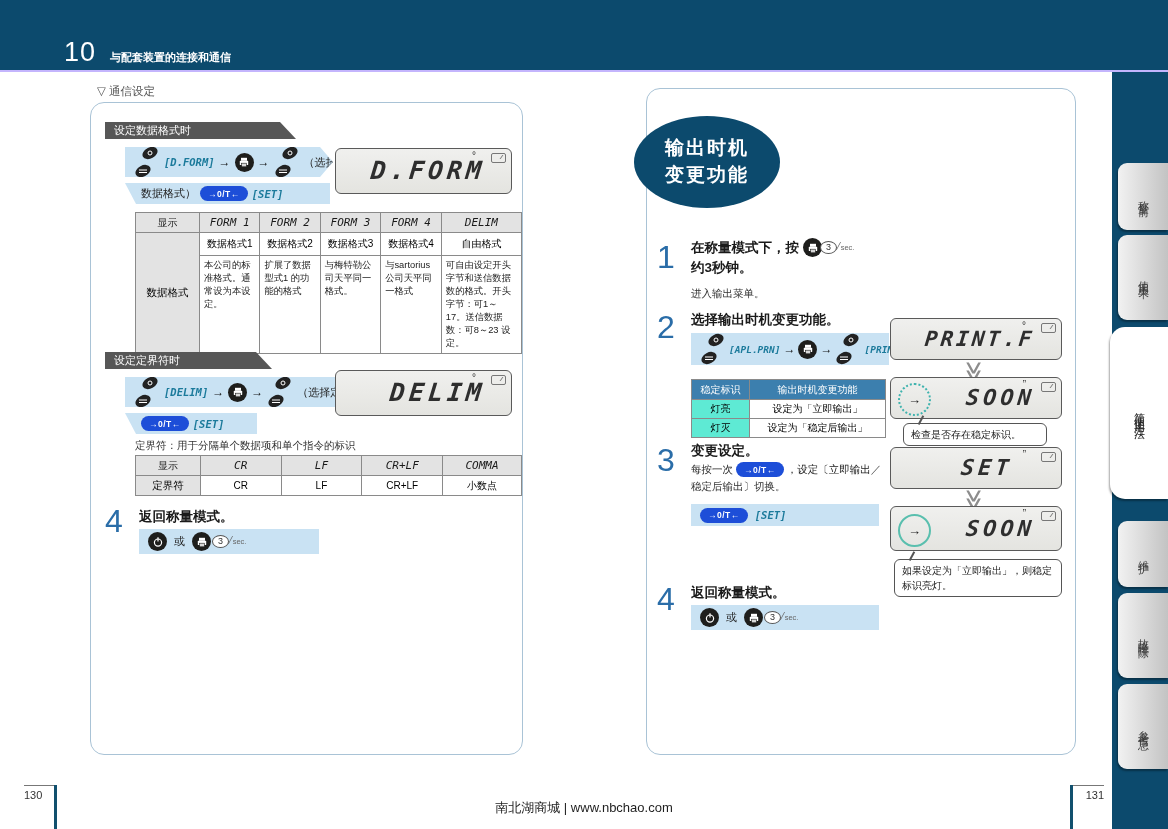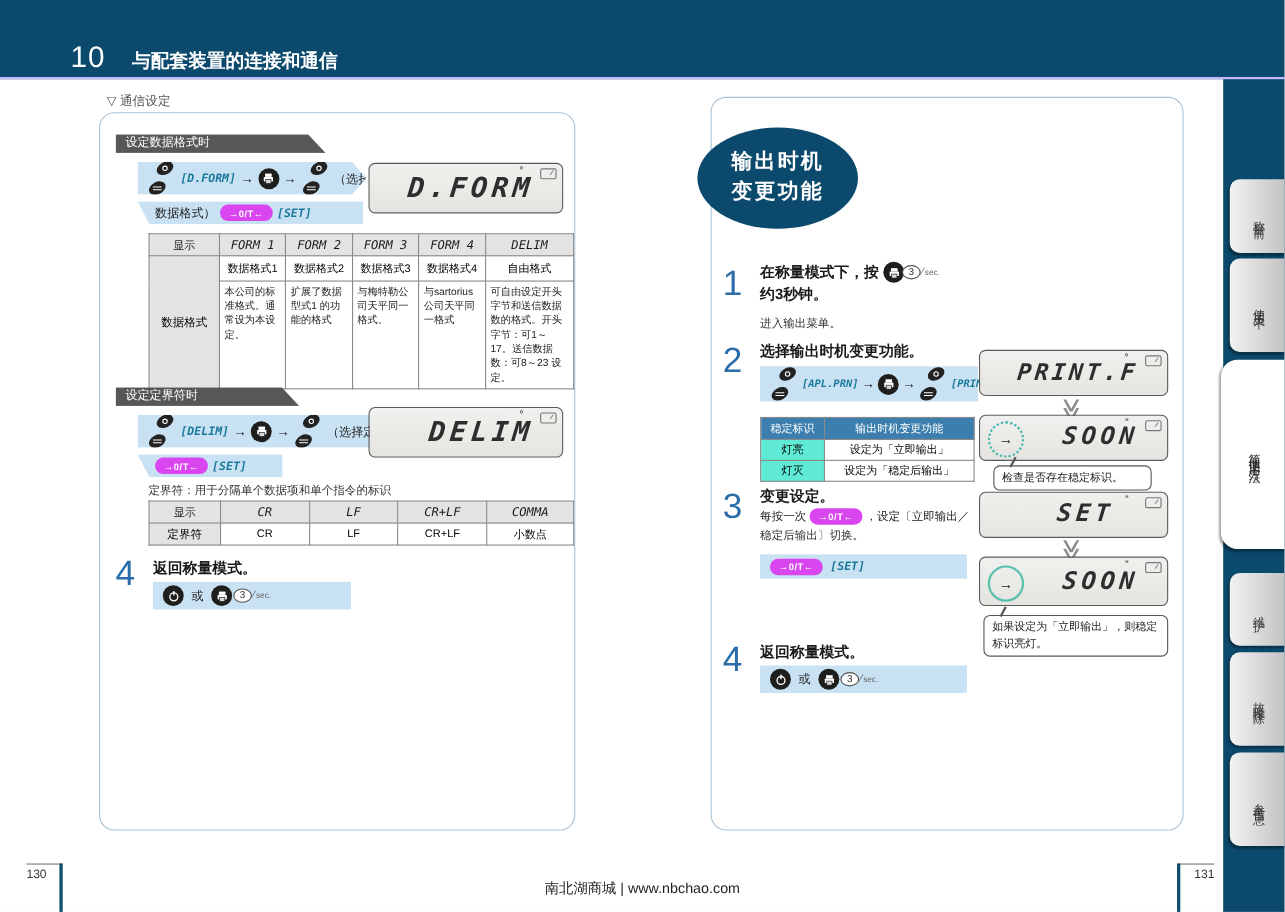--- a/index.html
+++ b/index.html
@@ -3,21 +3,21 @@
 <meta charset="utf-8">
 <style>
   html,body{margin:0;padding:0;}
   body{font-family:"Liberation Sans","DejaVu Sans",sans-serif;background:#e8e8e8;}
   .screen{position:relative;width:1168px;height:829px;background:#ffffff;overflow:hidden;}
 
   
   .topbar{position:absolute;left:0;top:0;width:1168px;height:72px;background:#0c4a6d;border-bottom:2px solid #c4b5fd;box-sizing:border-box;}
   .chapterline{position:absolute;left:64px;bottom:2px;display:flex;align-items:baseline;color:#fff;}
   .chapnum{font-size:27px;font-weight:400;letter-spacing:1px;}
-  .chaptitle{font-size:17px;font-weight:bold;margin-left:24px;}
+  .chaptitle{font-size:11px;font-weight:bold;margin-left:14px;}
 
   
   .rightband{position:absolute;left:1112px;top:72px;width:56px;height:757px;background:#0c4a6d;}
   .tab{position:absolute;left:1118px;width:50px;background:linear-gradient(to right,#f2f2f2,#c3c3c3);border-radius:9px 0 0 9px;box-shadow:-1px 2px 2px rgba(0,0,0,.35);display:flex;align-items:center;justify-content:center;}
   .tab span{writing-mode:vertical-rl;text-orientation:upright;font-size:11px;color:#3a3a3a;letter-spacing:3px;}
   .tab.active{left:1110px;width:58px;background:#ffffff;border-radius:15px 0 0 15px;}
   .tab.active span{color:#222;}
 
   .breadcrumb{position:absolute;left:97px;top:84px;font-size:11.5px;color:#555;}
 
@@ -33,21 +33,21 @@
 
   .band{background:#c9e2f3;display:flex;align-items:center;gap:4px;padding:0 9px;box-sizing:border-box;}
   .band-arrow{clip-path:polygon(0 0,calc(100% - 13px) 0,100% 50%,calc(100% - 13px) 100%,0 100%);padding-right:20px;}
   .band-tail{clip-path:polygon(0 0,100% 0,100% 100%,11px 100%);}
 
   .seg{font-family:"DejaVu Sans Mono",monospace;font-style:italic;font-weight:bold;}
   .mi{font-size:10.5px;color:#1b7a9b;white-space:nowrap;}
   .arrow{font-size:12px;font-weight:bold;color:#111;}
   .cjk-note{font-size:11px;color:#222;white-space:nowrap;}
 
-  .pill{background:#d946ef;color:#fff;border-radius:10px;font-size:8.5px;font-weight:bold;padding:2.5px 8px;white-space:nowrap;letter-spacing:.5px;}
+  .pill{background:#1d4ed8;color:#fff;border-radius:10px;font-size:8.5px;font-weight:bold;padding:2.5px 8px;white-space:nowrap;letter-spacing:.5px;}
 
   .iconbtn{width:19px;height:19px;border-radius:50%;background:#1e1e1c;display:inline-flex;align-items:center;justify-content:center;flex:none;}
   .knobs{width:26px;height:32px;flex:none;}
 
   .hold{display:inline-flex;align-items:baseline;margin-left:-6px;}
   .hold-oval{border:1.2px solid #555;border-radius:50%;font-size:9px;color:#333;padding:0 5px;background:#fff;line-height:11px;}
   .hold-unit{font-size:7.5px;color:#666;}
   .hold-unit::before{content:"⁄";margin:0 1px;font-size:10px;}
 
   

